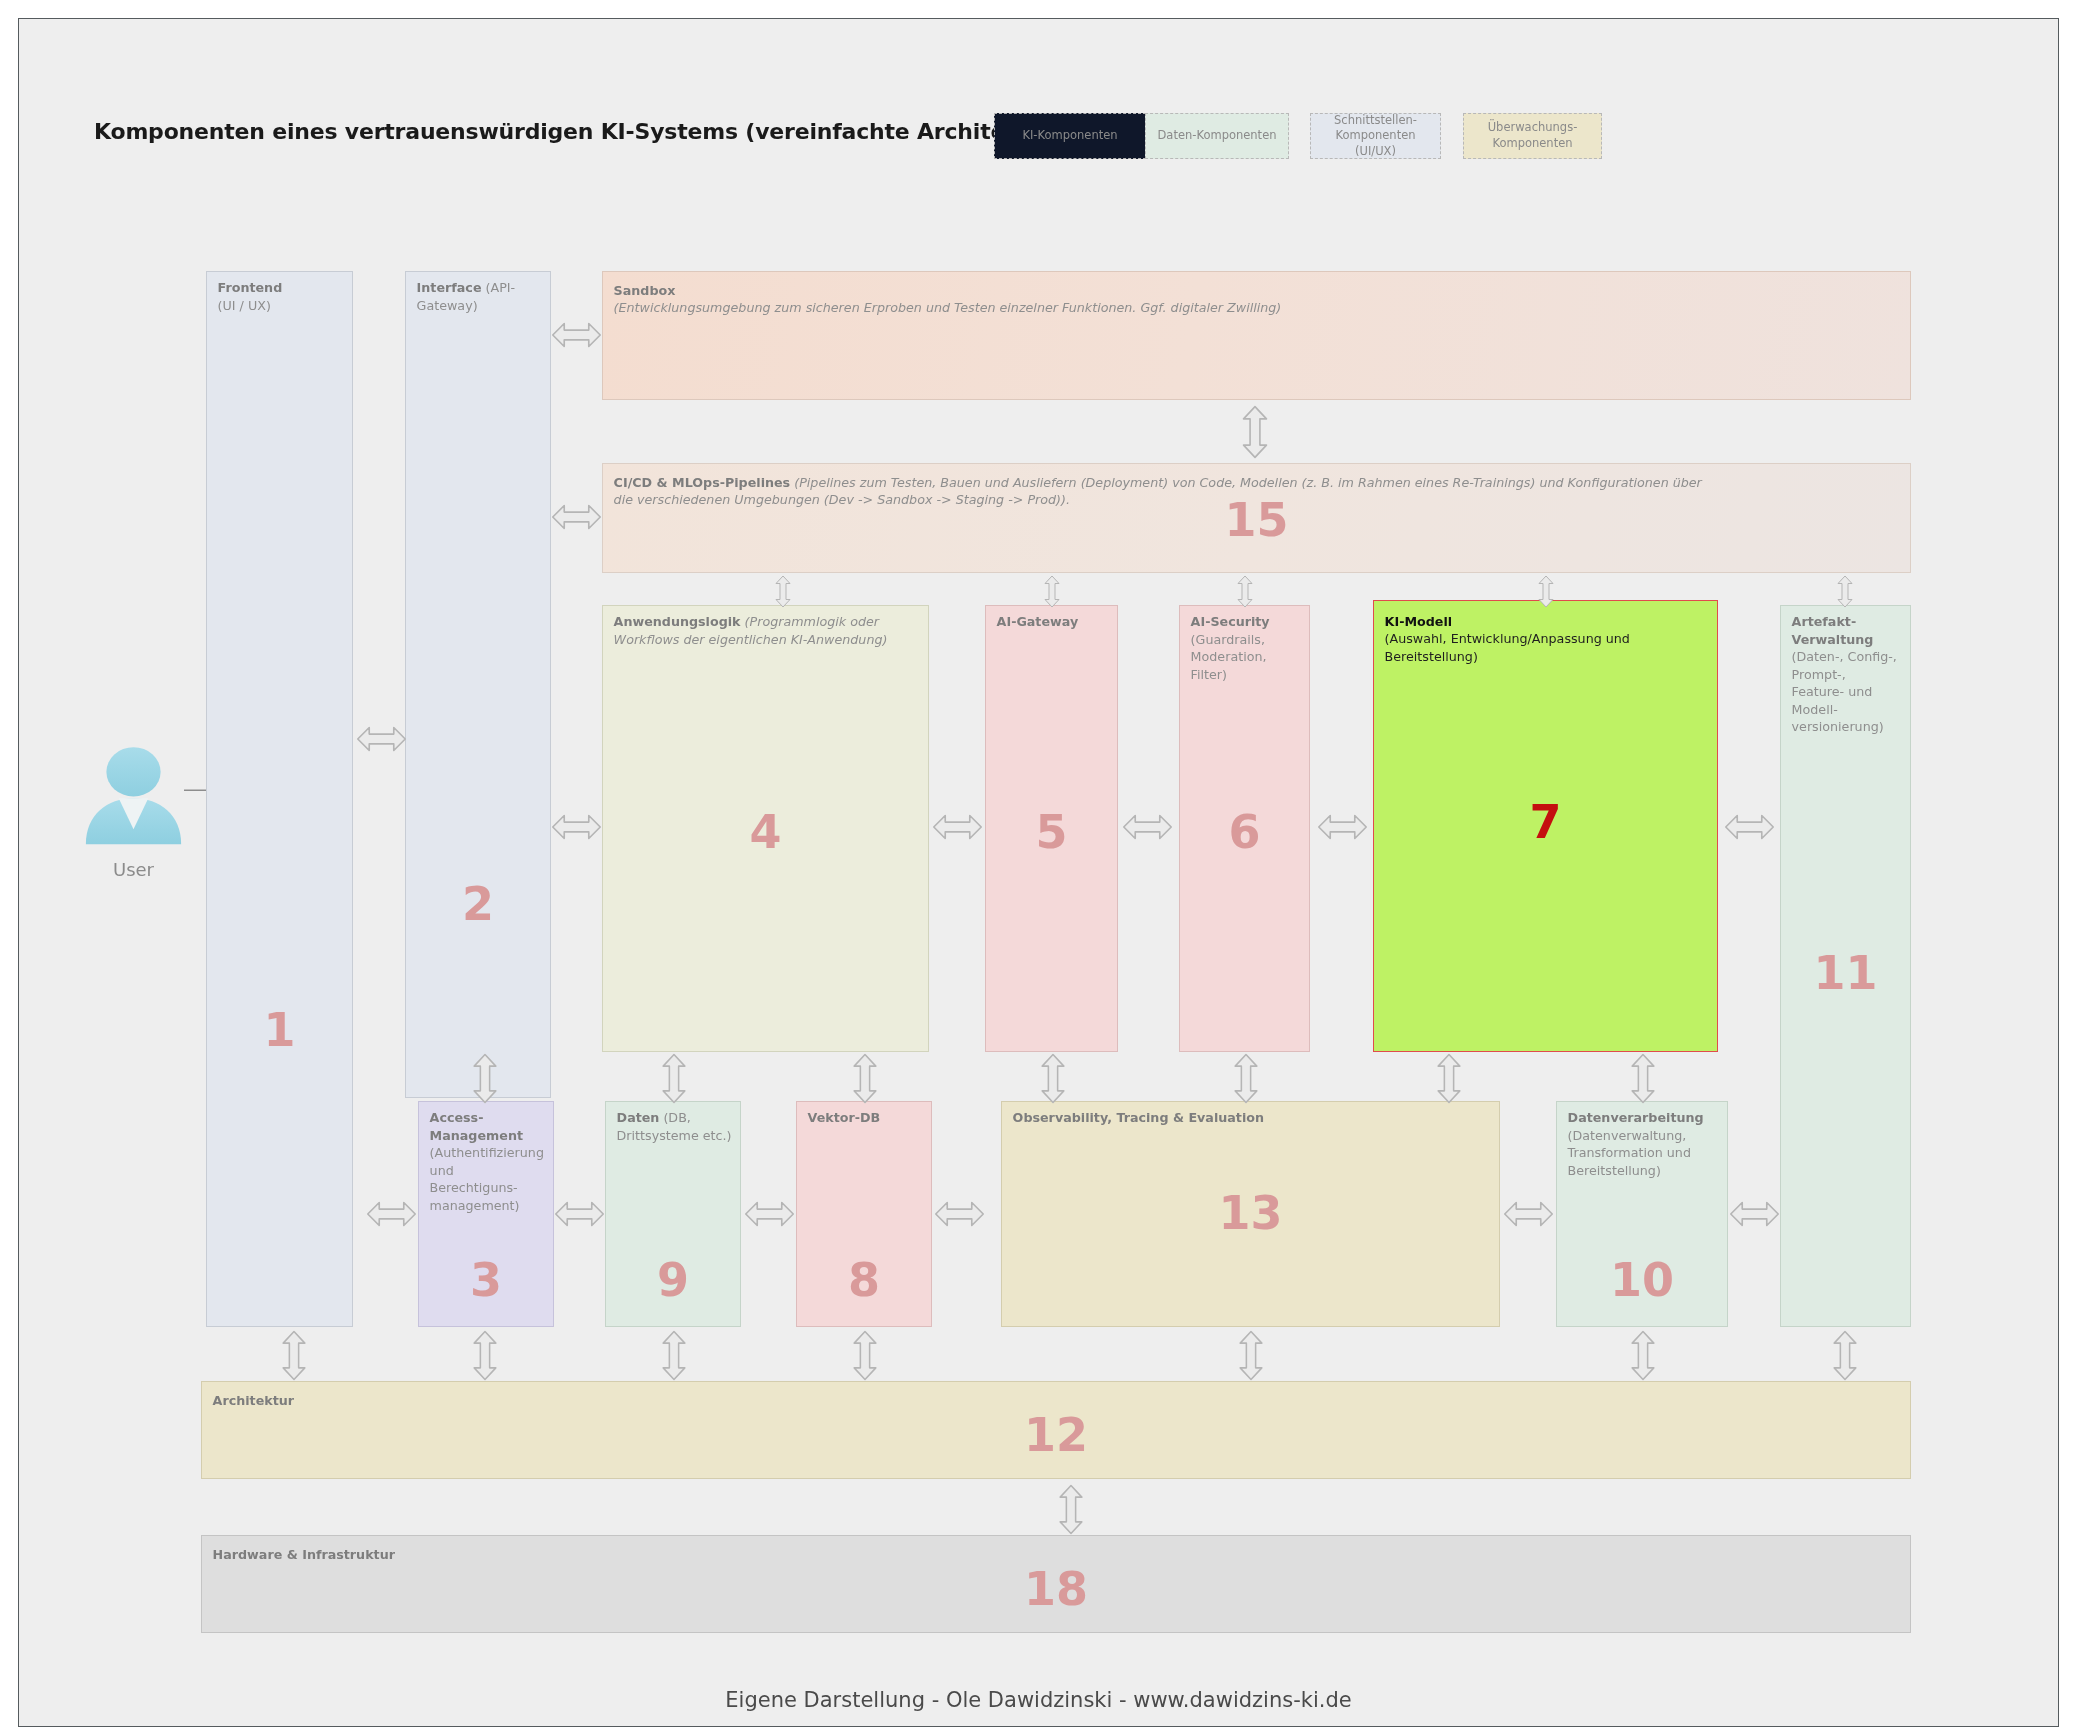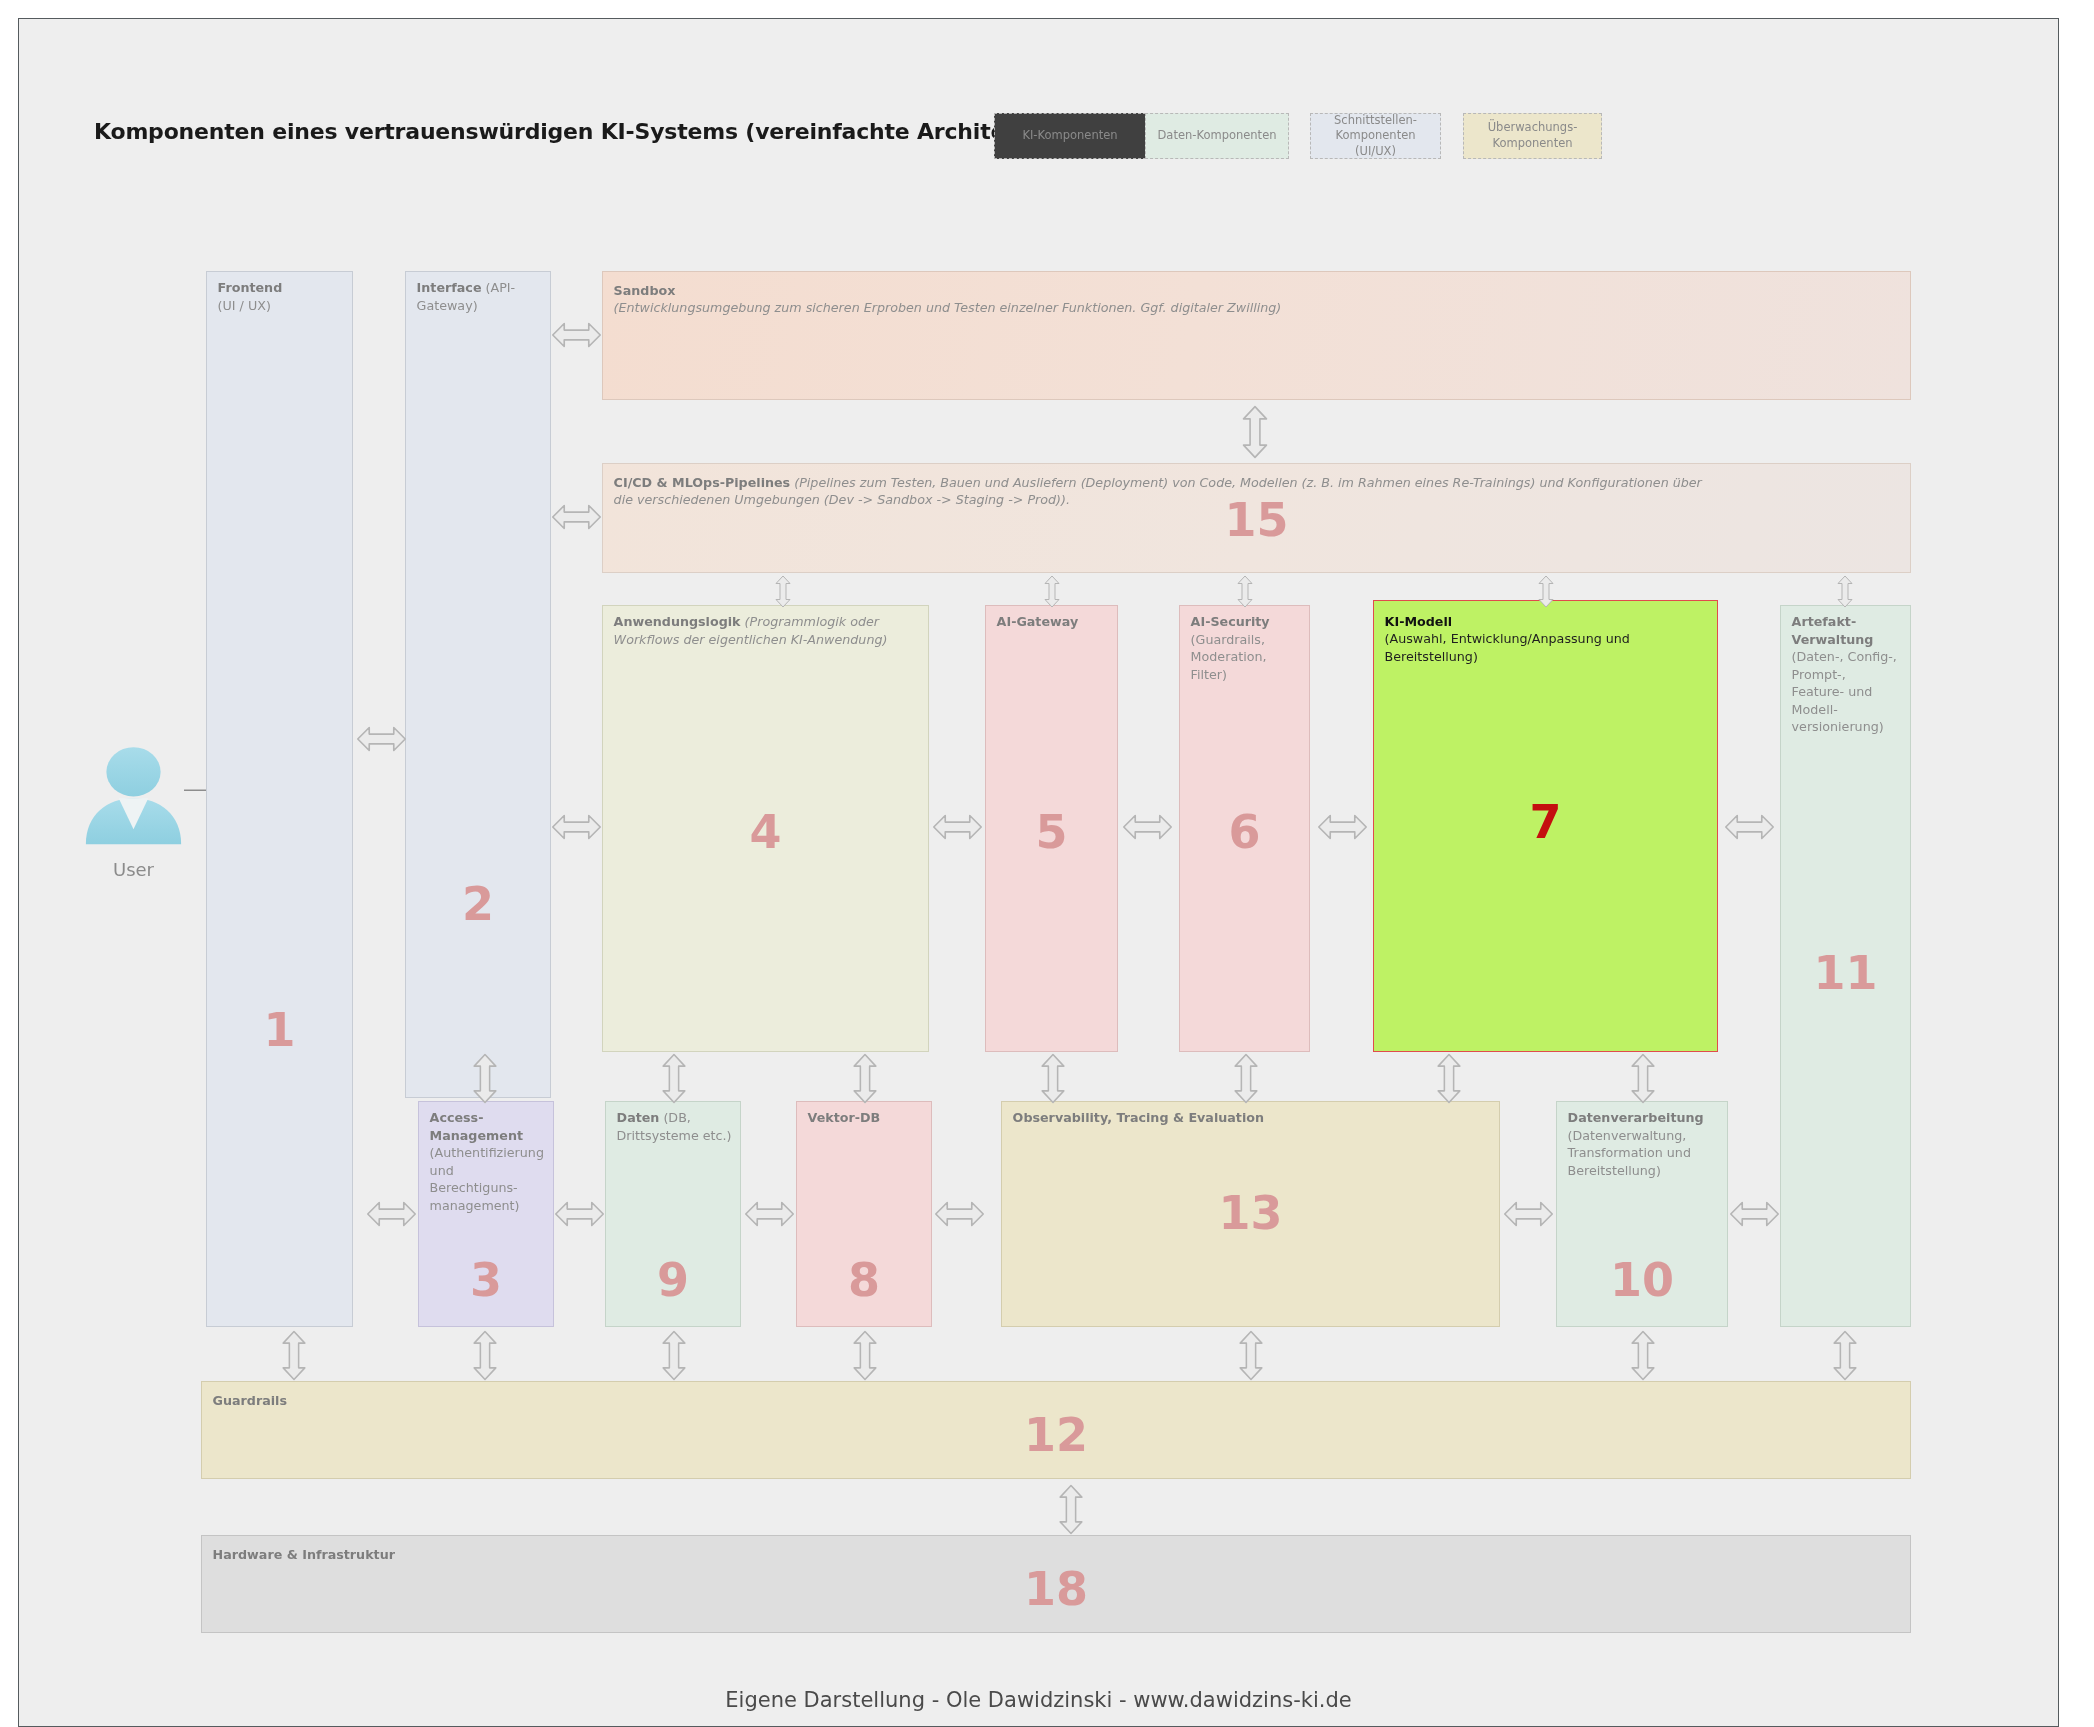--- a/index.html
+++ b/index.html
@@ -54,21 +54,21 @@
      font-family:"DejaVu Sans",sans-serif;}
 </style>
 </head>
 <body>
 
 <div id="root">
  <div id="frame">
 
   <div id="title">Komponenten eines vertrauenswürdigen KI-Systems (vereinfachte Architektur)</div>
 
-  <div class="legend-chip" style="left:975px;width:152px;height:46px;background:#404040;">
+  <div class="legend-chip" style="left:975px;width:152px;height:46px;background:#0f172a;">
      <span>KI-Komponenten</span>
   </div>
   <div class="legend-chip" style="left:1126px;width:144px;height:46px;background:#dfebe3;">
      <span>Daten-Komponenten</span>
   </div>
   <div class="legend-chip" style="left:1291px;width:131px;height:46px;background:#e3e7ee;">
      <span>Schnittstellen-Komponenten (UI/UX)</span>
   </div>
   <div class="legend-chip" style="left:1444px;width:139px;height:46px;background:#ece6cb;">
      <span>Überwachungs-Komponenten</span>
@@ -191,21 +191,21 @@
 
   <div class="box c-data" style="left:1537px;top:1082px;width:172px;height:226px;">
     <div class="lbl">
       <b>Datenverarbeitung</b><span> (Datenverwaltung, Transformation und Bereitstellung)</span>
     </div>
     <div class="num" style="left:0;right:0;top:155px;text-align:center;">10</div>
   </div>
 
   <div class="box c-mon" style="left:182px;top:1362px;width:1710px;height:98px;">
     <div class="lbl" style="top:9.8px;">
-      <b>Guardrails</b>
+      <b>Architektur</b>
     </div>
     <div class="num" style="left:0;right:0;top:29.5px;text-align:center;">12</div>
   </div>
 
   <div class="box c-hw" style="left:182px;top:1516px;width:1710px;height:98px;">
     <div class="lbl" style="top:9.8px;">
       <b>Hardware &amp; Infrastruktur</b>
     </div>
     <div class="num" style="left:0;right:0;top:29.5px;text-align:center;">18</div>
   </div>

